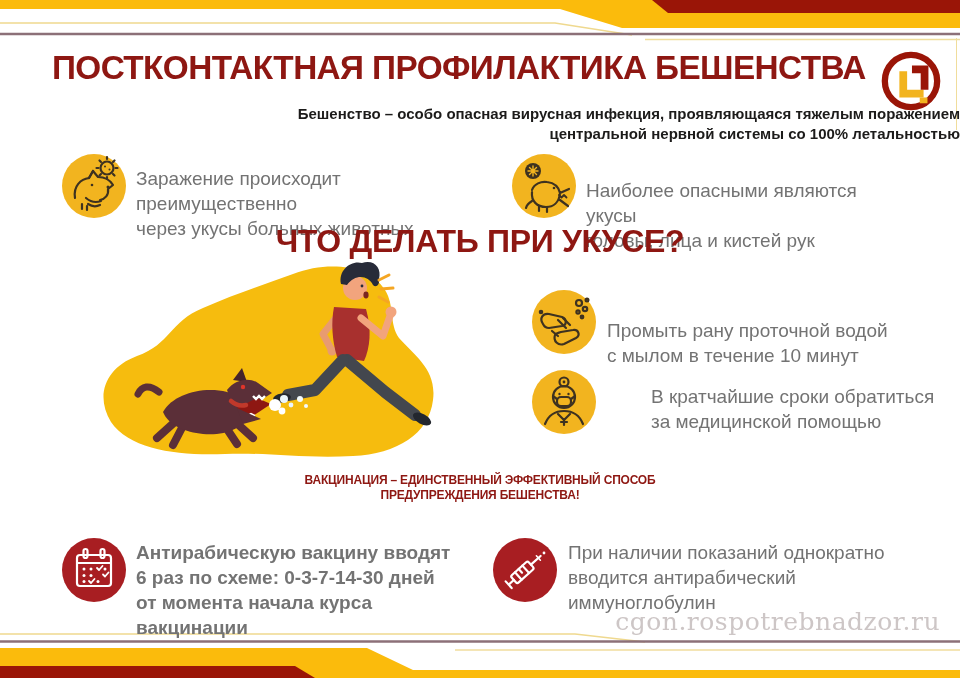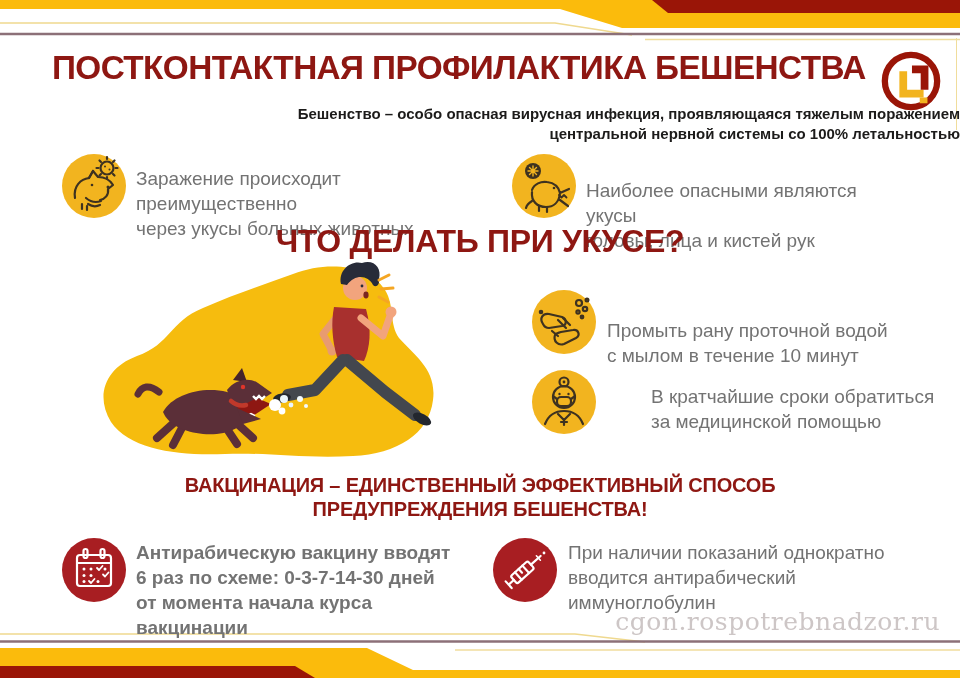--- a/index.html
+++ b/index.html
@@ -8,21 +8,21 @@
   .abs{position:absolute;}
   svg{display:block;}
 
   .title{left:52px;top:48px;width:805px;text-align:center;white-space:nowrap;
          font-size:34px;font-weight:bold;color:#8E1712;letter-spacing:-0.6px;
          transform:scaleX(0.98);transform-origin:left center;}
   .subtitle{left:0;right:0;top:104px;text-align:right;font-size:15px;font-weight:bold;
             color:#1c1b1a;line-height:1.32;white-space:pre-line;}
   .section-heading{left:0;right:0;top:223px;text-align:center;font-size:32px;font-weight:bold;
             color:#8E1712;letter-spacing:-0.3px;}
-  .vac-heading{left:0;right:0;top:473px;text-align:center;font-size:20px;font-weight:bold;
+  .vac-heading{left:0;right:0;top:473px;text-align:center;font-size:12px;font-weight:bold;
             color:#8E1712;line-height:1.22;white-space:pre-line;letter-spacing:-0.2px;}
   .body-text{font-size:19px;color:#737373;line-height:1.32;white-space:pre-line;}
   .circle{width:64px;height:64px;border-radius:50%;}
   .circle.yellow{background:#F2B41F;}
   .circle.red{background:#A81E22;}
   .watermark{right:20px;top:607px;font-family:"DejaVu Serif",serif;font-size:25px;
              color:#CDC6C6;letter-spacing:0.5px;}
   .vline{right:3px;top:38px;width:1px;height:92px;background:#F0DD9C;}
 </style>
 </head>

